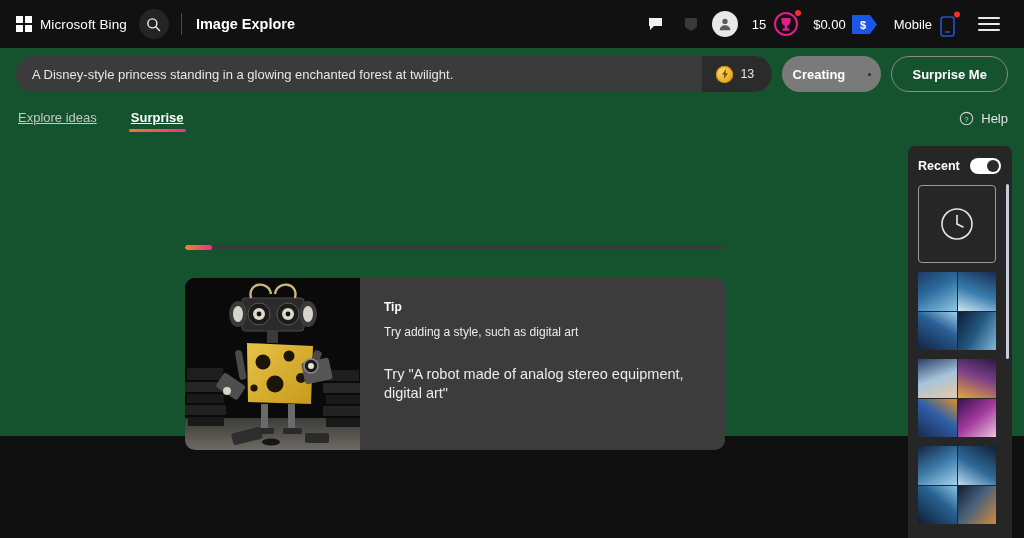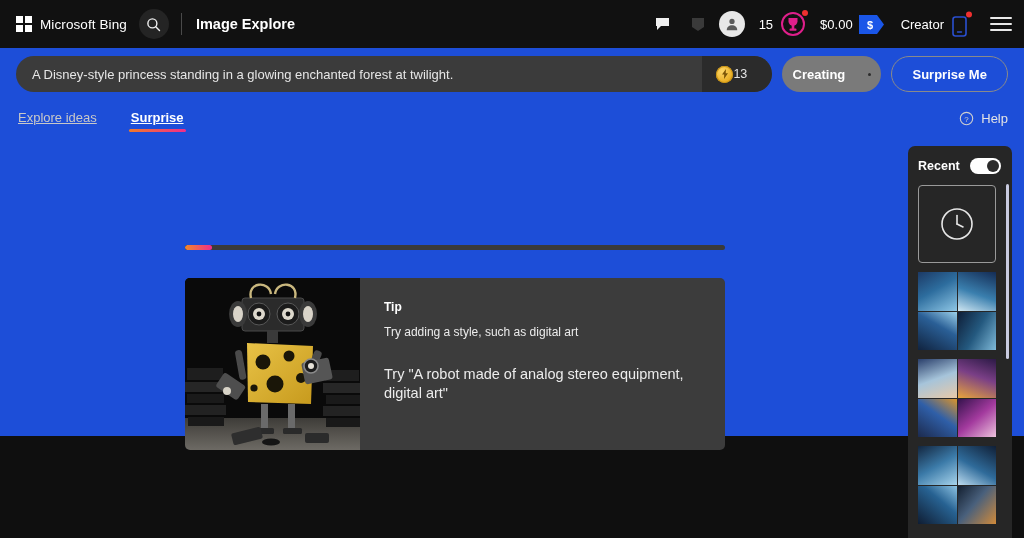--- a/index.html
+++ b/index.html
@@ -3,21 +3,21 @@
 <meta charset="utf-8">
 <style>
   * { box-sizing: border-box; margin: 0; padding: 0; }
   html, body {
     width: 1024px; height: 538px;
     background: #0f0f0f;
     font-family: "Liberation Sans", sans-serif;
     overflow: hidden;
     color: #f1f1f1;
   }
-  #app { position: relative; width: 1024px; height: 436px; background: #1d4ed8; }
+  #app { position: relative; width: 1024px; height: 436px; background: #14532d; }
 
   
   .header {
     position: absolute; top: 0; left: 0;
     width: 1024px; height: 48px;
     background: #111111;
     display: flex; align-items: center;
   }
   .brand { display: flex; align-items: center; margin-left: 16px; gap: 8px; }
   .ms-logo { display: grid; grid-template-columns: 7px 7px; grid-template-rows: 7px 7px; gap: 2px; }
@@ -26,21 +26,21 @@
   .search-circle {
     width: 30px; height: 30px; border-radius: 50%;
     background: #242424; margin-left: 12px;
     display: flex; align-items: center; justify-content: center;
   }
   .hdr-divider { width: 1px; height: 22px; background: #4a4a4a; margin: 0 14px 0 12px; }
   .app-title { font-size: 14.5px; font-weight: bold; color: #ffffff; }
 
   .hdr-right {
     margin-left: auto; display: flex; align-items: center;
-    gap: 0px; padding-right: 12px; height: 48px;
+    gap: 0px; padding-right: 24px; height: 48px;
   }
   .hdr-icon-btn {
     width: 34px; height: 34px; display: flex;
     align-items: center; justify-content: center; position: relative;
   }
   .avatar {
     width: 26px; height: 26px; border-radius: 50%;
     background: #e8e8e8; display: flex; align-items: center; justify-content: center;
   }
   .reward-count { font-size: 13px; color: #ffffff; margin: 0 7px 0 10px; }
@@ -67,21 +67,21 @@
     background: #3b3b3b; display: flex; align-items: center;
     justify-content: space-between; overflow: hidden;
   }
   .prompt-text {
     font-size: 13px; color: #e6e6e6; padding-left: 16px;
     white-space: nowrap; overflow: hidden; text-overflow: ellipsis;
   }
   .boost-pill {
     height: 36px; min-width: 70px; background: #2b2b2b;
     border-radius: 0 18px 18px 0; display: flex;
-    align-items: center; padding: 0 18px 0 14px;
+    align-items: center; gap: 7px; padding: 0 18px 0 14px;
   }
   .coin {
     width: 17px; height: 17px; border-radius: 50%;
     background: radial-gradient(circle at 35% 30%, #fcd668, #e8ab1f 75%);
     display: flex; align-items: center; justify-content: center;
     box-shadow: inset 0 0 0 1px #c99416;
   }
   .boost-count { font-size: 12.5px; color: #e4e4e4; }
   .btn-creating {
     margin-left: 10px; width: 102px; height: 36px; border-radius: 18px;
@@ -124,21 +124,21 @@
   .progress-track {
     width: 540px; height: 5px; border-radius: 3px; background: #3a3a3a; overflow: hidden;
   }
   .progress-fill {
     height: 5px; border-radius: 3px;
     background: linear-gradient(90deg, #f0882a, #ee2d8c);
   }
   .tip-card {
     position: absolute; left: 185px; top: 128px;
     width: 540px; height: 172px; background: #3c3c3c;
-    border-radius: 5px; display: flex; overflow: hidden;
+    border-radius: 10px; display: flex; overflow: hidden;
   }
   .tip-img { width: 175px; height: 172px; position: relative; background: #0a0a0a; overflow: hidden; }
   .tip-body { flex: 1; padding: 22px 24px 0 24px; }
   .tip-title { font-size: 12px; font-weight: bold; color: #ffffff; margin-bottom: 11px; }
   .tip-sub { font-size: 12px; color: #ececec; }
   .tip-try { font-size: 14.5px; color: #ececec; margin-top: 26px; line-height: 19px; }
 
   
   .sidebar {
     position: absolute; top: 146px; left: 908px;
@@ -225,21 +225,21 @@
         </svg>
         <span class="dot-red"></span>
       </div>
       <span class="money">$0.00</span>
       <span class="money-tag">
         <svg width="26" height="19" viewBox="0 0 26 19">
           <path d="M0 0h18l7 9.5-7 9.5H0z" fill="#1a56e8"></path>
           <text x="8" y="13.5" font-family="Liberation Sans, sans-serif" font-size="11" font-weight="bold" fill="#ffffff">$</text>
         </svg>
       </span>
-      <span class="mobile-label">Creator</span>
+      <span class="mobile-label">Mobile</span>
       <span class="mobile-ico">
         <svg width="24" height="28" viewBox="0 0 24 28">
           <rect x="3" y="7" width="13" height="19" rx="2.5" fill="none" stroke="#2a4fd0" stroke-width="1.6"></rect>
           <line x1="7.5" y1="22" x2="11.5" y2="22" stroke="#2a4fd0" stroke-width="1.4" stroke-linecap="round"></line>
           <circle cx="19" cy="4.5" r="3" fill="#f03030"></circle>
         </svg>
       </span>
       <span class="hamburger">
         <i></i>
           <i></i>

